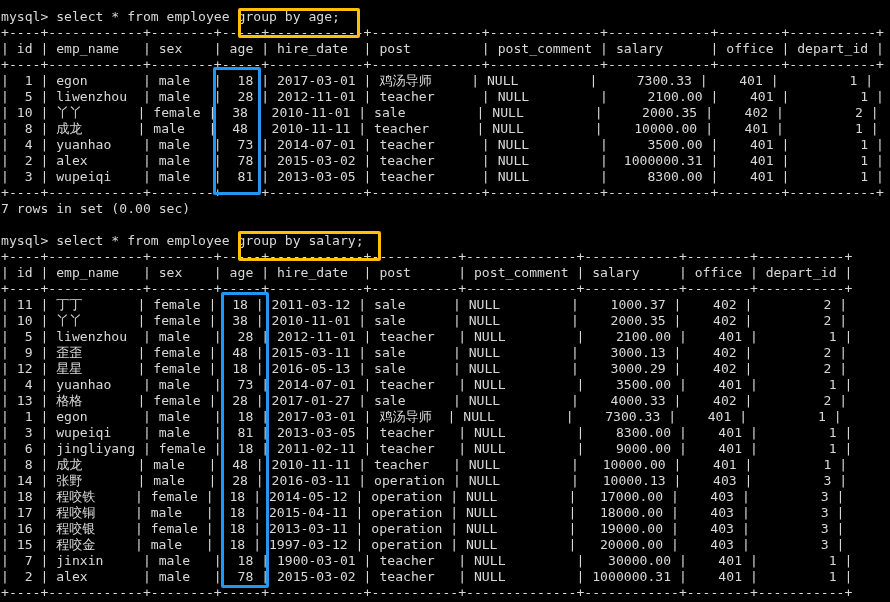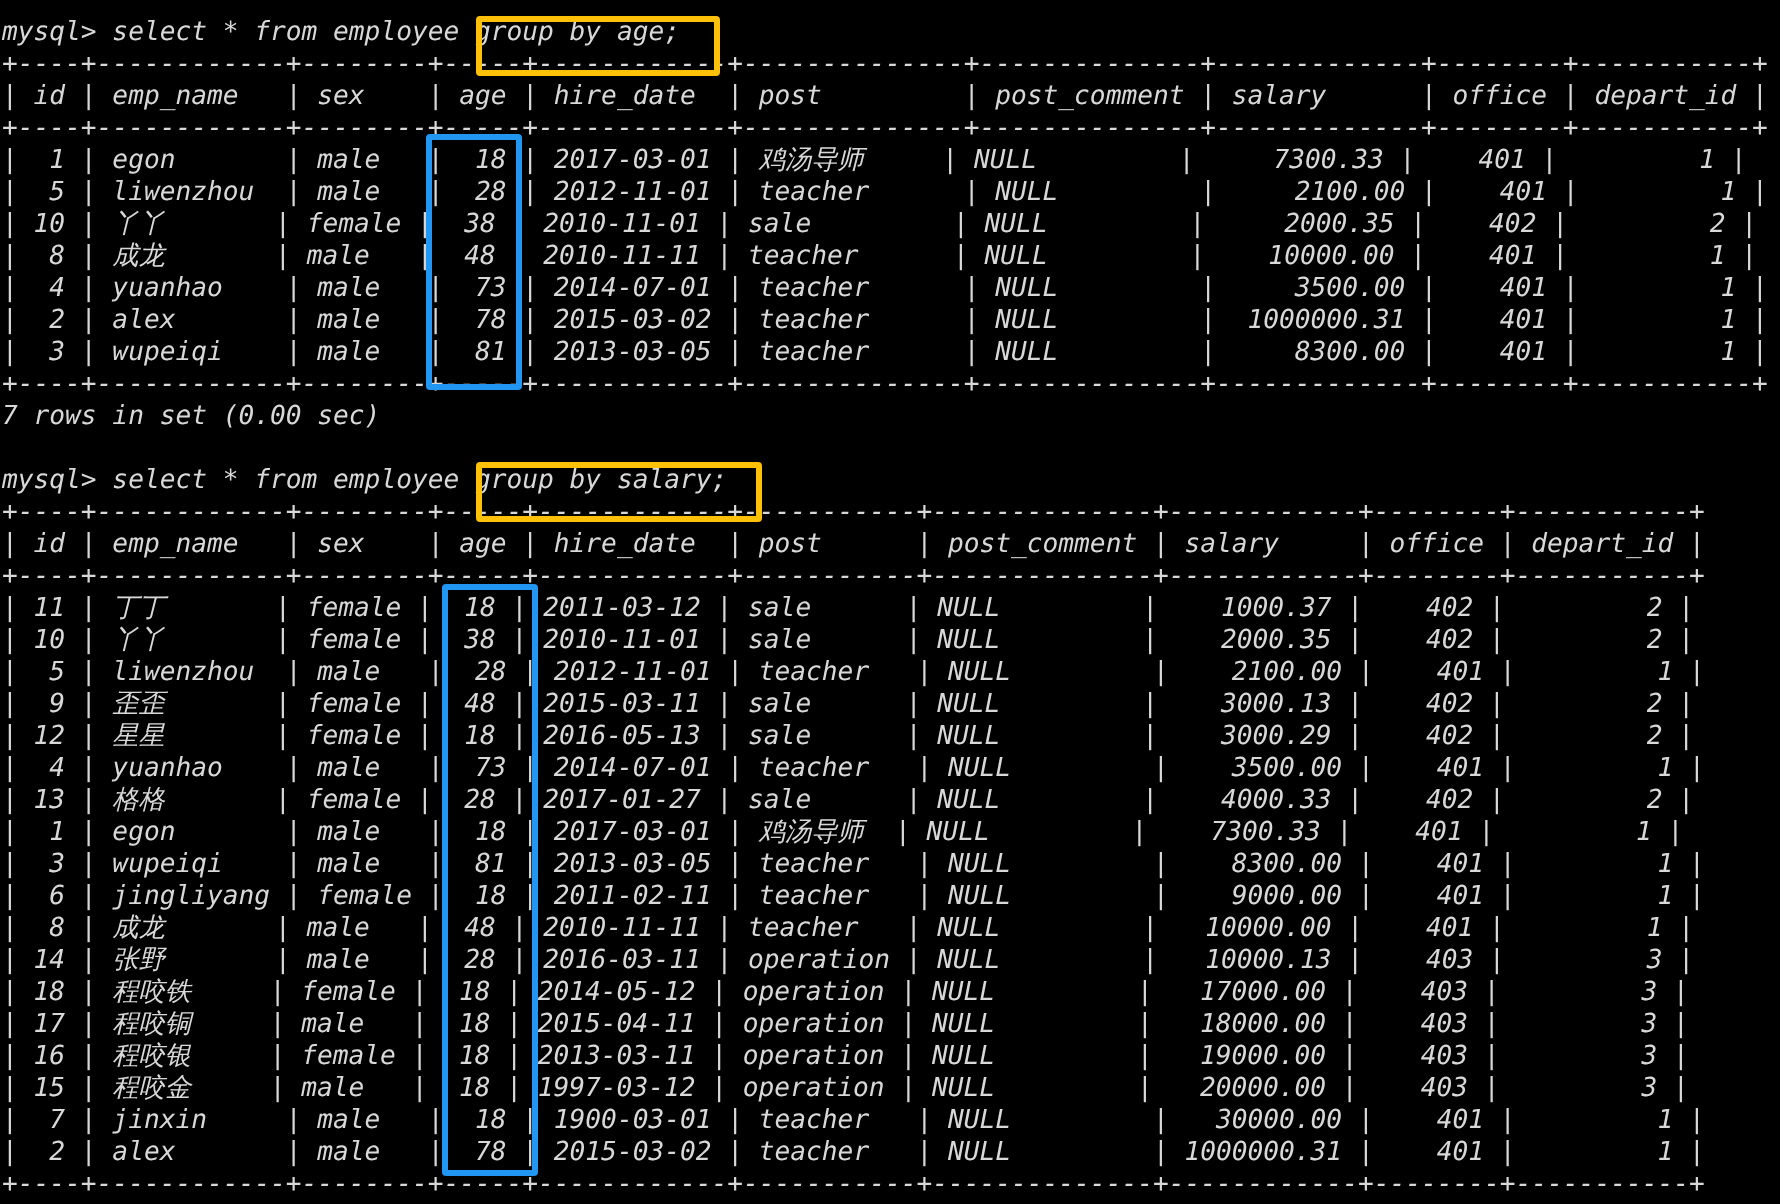--- a/index.html
+++ b/index.html
@@ -32,21 +32,20 @@
     left: 0;
     width: 760px;
     padding-top: 9px;
     padding-left: 1px;
     box-sizing: border-box;
     white-space: pre;
     font-family: "DejaVu Sans Mono", "Liberation Mono", monospace;
     font-size: 13.1px;
     line-height: 16px;
     color: #d8d8d8;
-    font-style: italic;
   }
   .line {
     white-space: pre;
     height: 16px;
     font-family: "DejaVu Sans Mono", "Liberation Mono", monospace;
   }
   
   .hl-box {
     position: absolute;
     box-sizing: border-box;

